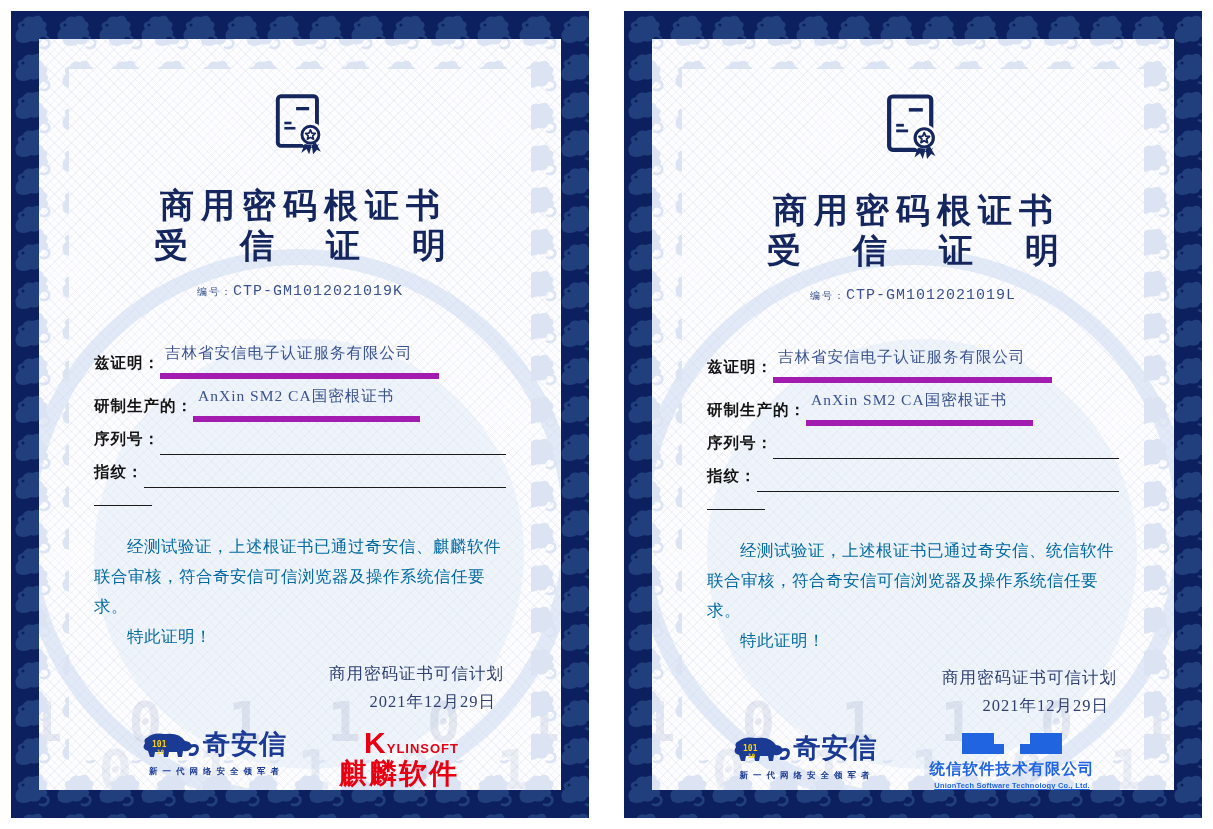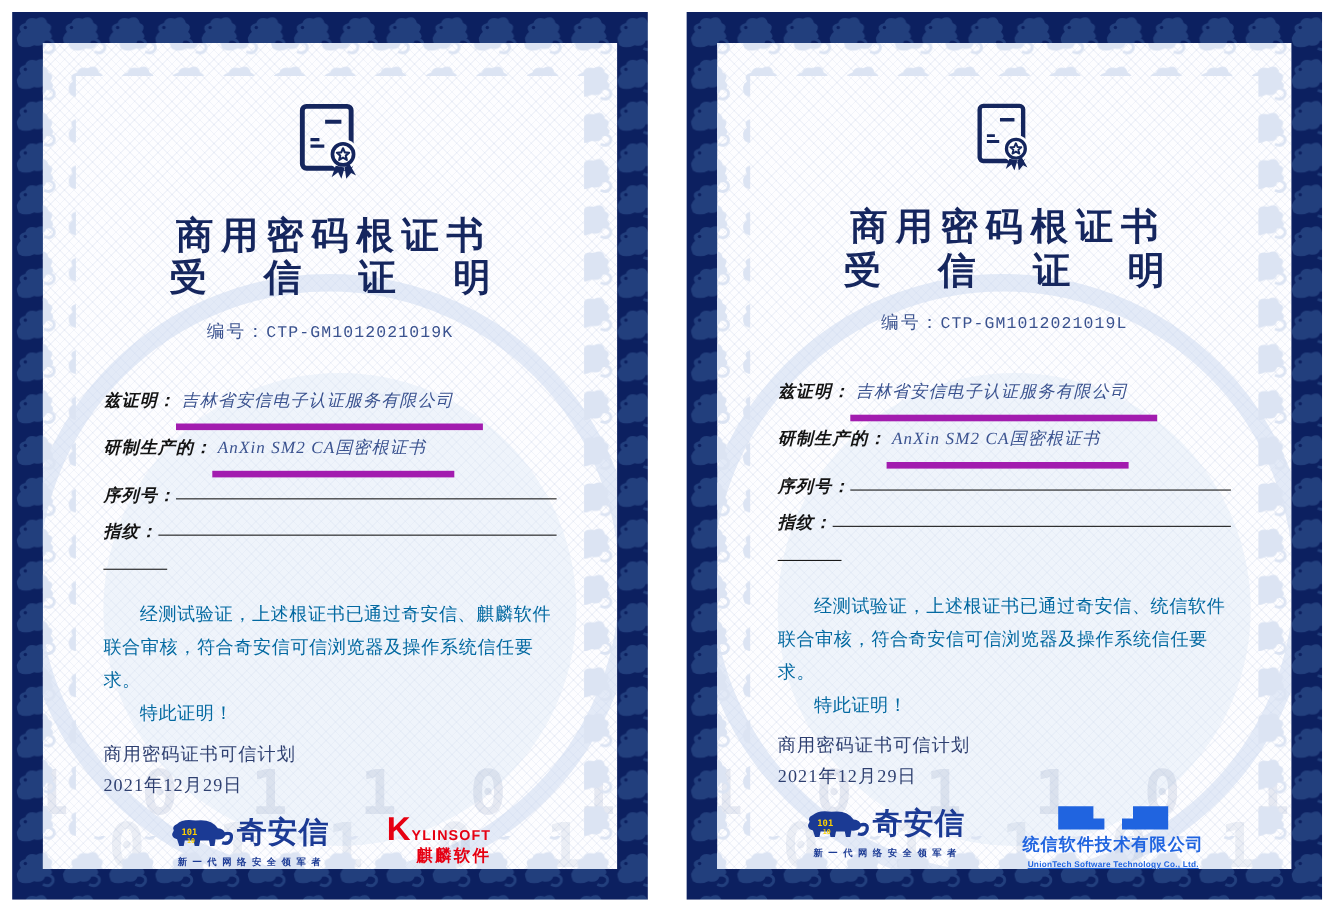--- a/index.html
+++ b/index.html
@@ -52,42 +52,42 @@
 
   .title1 {
     font-size:34px; font-weight:bold; color:#15265e;
     letter-spacing:7px; margin-right:-7px; line-height:1.05;
   }
   .title2 {
     font-size:34px; font-weight:bold; color:#15265e;
     letter-spacing:52px; margin-right:-52px; line-height:1.2; margin-top:2px;
   }
   .number-line { margin-top:16px; display:flex; align-items:baseline; color:#3a528f; }
-  .number-label { font-size:16px; letter-spacing:2px; }
+  .number-label { font-size:10px; letter-spacing:2px; }
   .number-value { font-family:"Liberation Mono","DejaVu Sans Mono",monospace; font-size:15px; letter-spacing:1px; }
 
   .fields { width:412px; margin-top:36px; }
-  .field-row { display:flex; align-items:flex-start; line-height:33px;font-style:italic; }
+  .field-row { display:flex; align-items:flex-end; line-height:33px; }
   .field-label {
     font-family:"Liberation Sans","DejaVu Sans",sans-serif;
     font-weight:bold; font-size:15.5px; color:#141414; white-space:nowrap;
     letter-spacing:1px;
   }
   .field-value {
     font-size:15.5px; color:#3a528f; letter-spacing:1px;
     border-bottom:6px solid #a21caf; padding:0 26px 4px 5px; min-height:20px;
   }
   .field-value:empty { flex:1; border-bottom:1.5px solid #1a1a1a; padding:0; }
   .short-line { width:58px; border-bottom:1.5px solid #1a1a1a; height:16px; margin-top:2px; }
 
   .bodytext { width:412px; margin-top:26px; color:#0369a1; }
   .bodytext p { font-size:16.5px; line-height:30px; text-indent:2em; letter-spacing:0.5px; }
   .bodytext p.closing { margin-top:0; }
 
-  .sig-block { width:412px; margin-top:8px; text-align:left; color:#2e3f70; }
+  .sig-block { width:412px; margin-top:8px; text-align:right; color:#2e3f70; }
   .sig-line  { font-size:16.5px; line-height:28px; letter-spacing:1px; padding-right:2px; }
   .date-line { font-size:16.5px; line-height:28px; letter-spacing:1px; padding-right:10px; }
 
   
   .logo-row { width:440px; margin-top:10px; display:flex; align-items:flex-start; justify-content:center; gap:52px; }
 
   .qax-logo { display:flex; flex-direction:column; align-items:center; }
   .qax-top { display:flex; align-items:center; gap:4px; }
   .qax-name { font-family:"Liberation Sans",sans-serif; font-weight:bold; font-size:27px; color:#1b3a94; letter-spacing:1px; }
   .qax-tagline {
@@ -95,21 +95,21 @@
     color:#1b3a94; letter-spacing:5px; margin-top:4px; margin-right:-5px;
   }
 
   .kylin-logo { display:flex; flex-direction:column; align-items:flex-end; padding-top:2px; }
   .kylin-line1 {
     display:block; font-family:"Liberation Sans",sans-serif; font-weight:bold;
     font-size:13px; letter-spacing:1px; color:#e60012; line-height:1;
   }
   .kylin-line1::first-letter { font-size:30px; }
   .kylin-line2 {
-    font-family:"Liberation Sans",sans-serif; font-weight:bold; font-size:15px;
+    font-family:"Liberation Sans",sans-serif; font-weight:bold; font-size:28px;
     color:#e60012; letter-spacing:2px; line-height:1.15;
   }
 
   .ut-logo { display:flex; flex-direction:column; align-items:center; padding-top:2px; }
   .ut-blocks { width:104px; height:24px; margin-bottom:4px; }
   .ut-line1 {
     font-family:"Liberation Sans",sans-serif; font-weight:bold; font-size:15.5px;
     color:#2064e0; letter-spacing:1px; line-height:1.2;
   }
   .ut-line2 {

